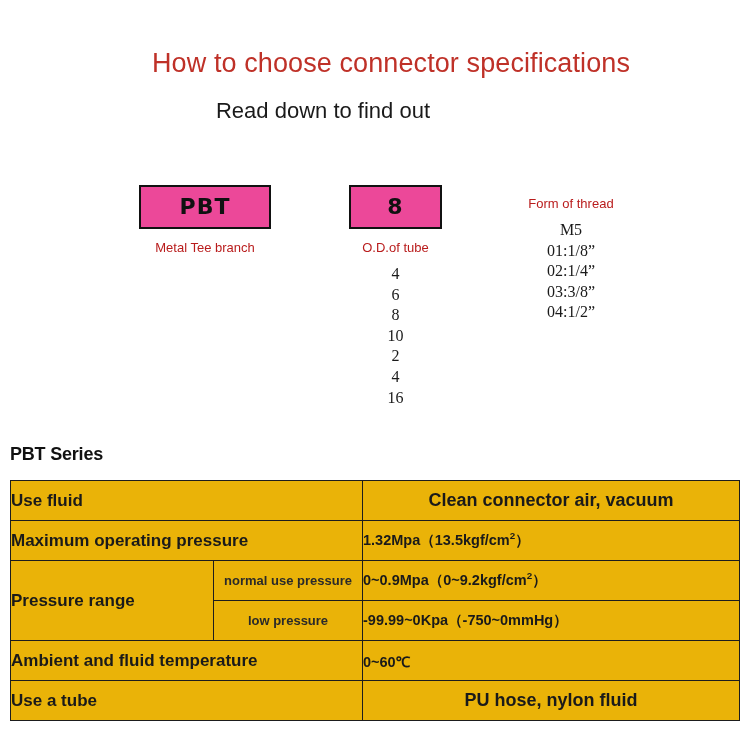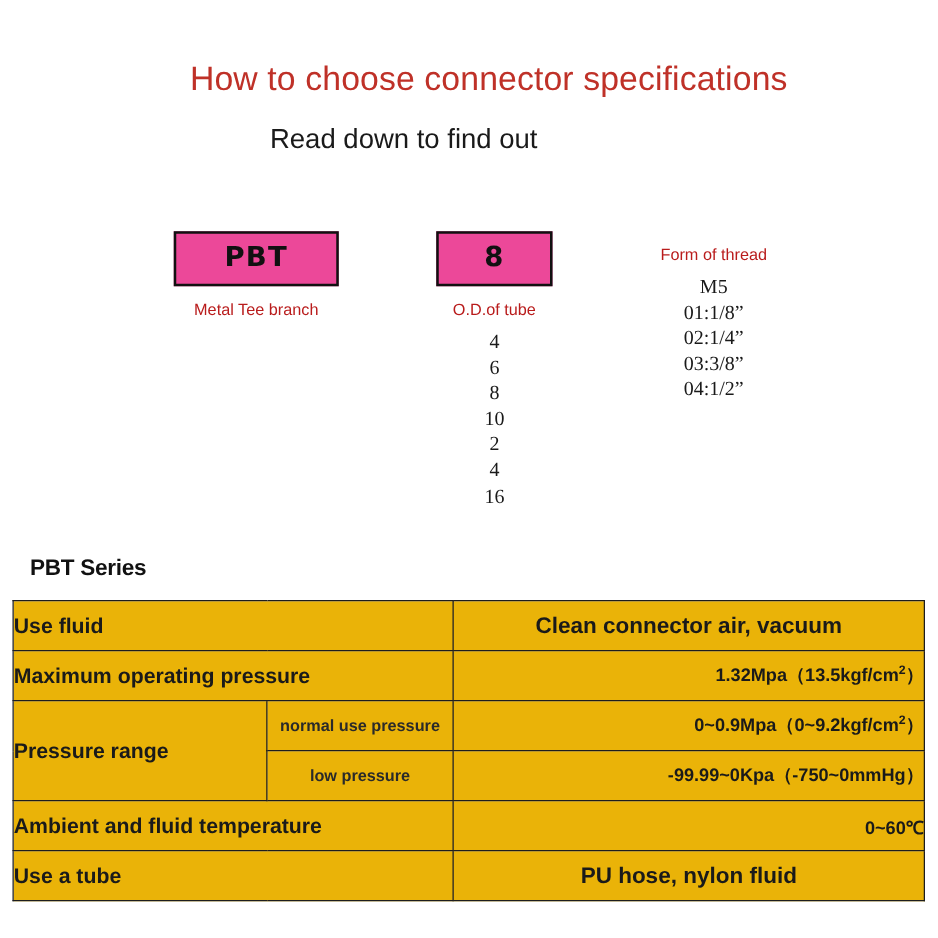--- a/index.html
+++ b/index.html
@@ -78,21 +78,21 @@
   }
   .code-options div { white-space: nowrap; }
 
   #group-series { left: 139px; top: 185px; width: 132px; }
   #group-od     { left: 349px; top: 185px; width: 93px;  }
   #group-thread { left: 524px; top: 185px; width: 94px;  }
 
   
   #series-label {
     position: absolute;
-    left: 24px;
+    left: 10px;
     top: 444px;
     font-size: 18px;
     font-weight: bold;
     color: #111111;
     letter-spacing: -0.2px;
   }
 
   
   #spec-table {
     position: absolute;
@@ -123,21 +123,21 @@
     white-space: nowrap;
   }
   .cell-value-lg {
     font-size: 18px;
     text-align: center;
     color: #1a1a1a;
     white-space: nowrap;
   }
   .cell-value-sm {
     font-size: 14.5px;
-    text-align: right;
+    text-align: left;
     color: #1a1a1a;
     white-space: nowrap;
   }
   sup { font-size: 0.68em; vertical-align: super; line-height: 0; }
 </style>
 </head>
 <body>
 
 <div id="main-title">How to choose connector specifications</div>
 <div id="sub-title">Read down to find out</div>

